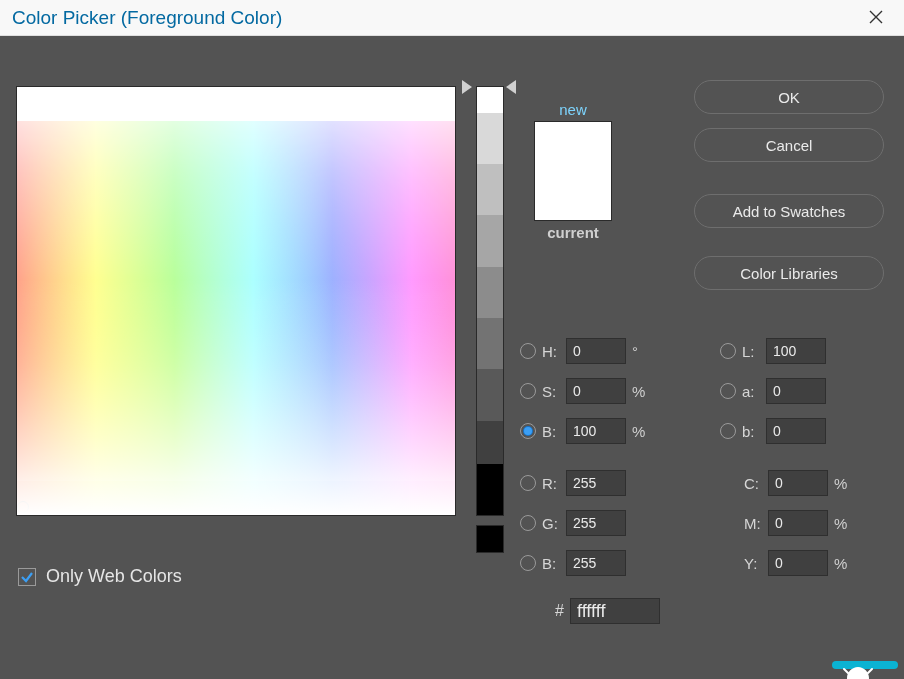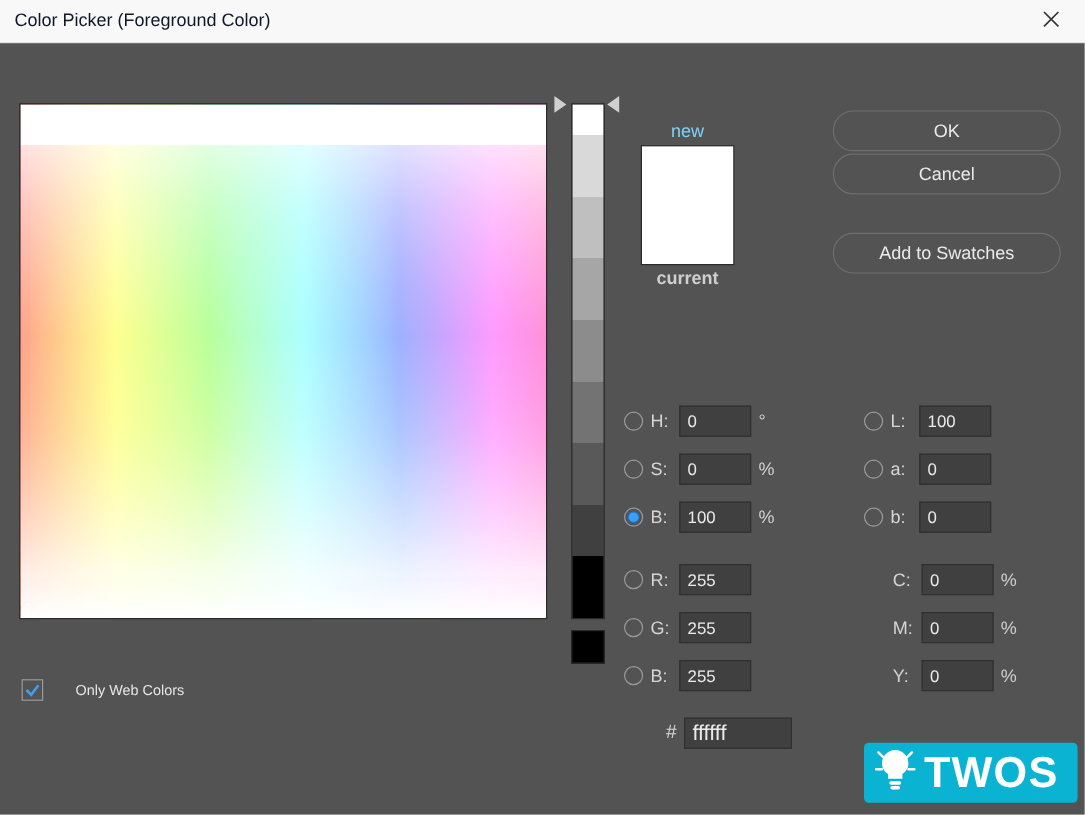--- a/index.html
+++ b/index.html
@@ -15,22 +15,22 @@
   .title-bar {
     height: 36px;
     display: flex;
     align-items: center;
     padding: 0 8px 0 12px;
     background: #f8f8f8;
     border-bottom: 1px solid #e0e0e0;
   }
   .title-bar .title {
     flex: 1;
-    color: #0f172a;
-    font-size: 15px;
+    color: #0369a1;
+    font-size: 19px;
   }
   .title-bar .close {
     width: 40px;
     height: 36px;
     display: flex;
     align-items: center;
     justify-content: center;
     color: #222;
     font-size: 20px;
     font-weight: 300;
@@ -142,21 +142,21 @@
     position:absolute;
     height:34px;
     border:1px solid #6e6e6e;
     border-radius:17px;
     background:#535353;
     color:#eaeaea;
     font-size:15px;
     display:flex; align-items:center; justify-content:center;
     cursor:pointer;
   }
-  .btn-ok     { left:694px; top:56px;  width:190px; }
+  .btn-ok     { left:694px; top:44px;  width:190px; }
   .btn-cancel { left:694px; top:92px;  width:190px; }
   .btn-sw     { left:694px; top:158px; width:190px; }
   .btn-lib    { left:694px; top:220px; width:190px; }
 
   
   .val-row { position:absolute; display:flex; align-items:center; height:30px; }
   .radio {
     width:16px; height:16px;
     border:1px solid #9a9a9a;
     border-radius:50%;
@@ -184,21 +184,21 @@
   .row-b { left:520px; top:380px; } .row-bb{ left:720px; top:380px; }
 
   .row-r  { left:520px; top:432px; } .row-c  { left:744px; top:432px; }
   .row-g  { left:520px; top:472px; } .row-m  { left:744px; top:472px; }
   .row-bv { left:520px; top:512px; } .row-y  { left:744px; top:512px; }
 
   .row-hex{ left:544px; top:560px; }
   .hex-hash { width:20px; text-align:right; margin-right:6px; color:#d6d6d6; font-size:16px;}
   .hex-input { width:90px; height:26px; background:#404040; border:1px solid #2f2f2f; color:#eaeaea; font-size:18px; padding:0 6px;}
 
-  .only-web { position:absolute; left:18px; top:530px; display:flex; align-items:center; color:#e6e6e6; font-size:12px;gap:17px;}
+  .only-web { position:absolute; left:18px; top:530px; display:flex; align-items:center; color:#e6e6e6; font-size:18px;}
   .cb {
     width:18px; height:18px;
     border:1px solid #9a9a9a;
     background:#535353;
     display:flex; align-items:center; justify-content:center;
     margin-right:10px;
   }
   .cb.on svg { display:block; }
   .cb svg { display:none; }
 
@@ -249,20 +249,21 @@
       <div class="swatch-new" style="background: rgb(255, 255, 255);"></div>
       <div class="swatch-cur" style="background: rgb(255, 255, 255);"></div>
     </div>
     <div class="swatch-label-bot">current</div>
   </div>
   <div class="swatch-black"></div>
 
   <div class="btn btn-ok">OK</div>
   <div class="btn btn-sw">Add to Swatches</div>
   <div class="btn btn-cancel">Cancel</div>
+  <div class="btn btn-lib">Color Libraries</div>
 
   <div class="val-row row-h">
     <div class="radio"></div>
     <div class="fld-label">H:</div>
     <input class="fld-input" value="0" style="">
     <div class="unit">°</div>
   </div>
   <div class="val-row row-s">
     <div class="radio"></div>
     <div class="fld-label">S:</div>
@@ -338,16 +339,15 @@
     <span>Only Web Colors</span>
   </div>
 
   <div class="watermark">
     <svg class="bulb" viewBox="0 0 40 40">
       <path d="M20 4c-6 0-11 5-11 11 0 4 2 7 5 9v4h12v-4c3-2 5-5 5-9 0-6-5-11-11-11z" fill="#fff"></path>
       <rect x="15" y="30" width="10" height="3" rx="1.5" fill="#fff"></rect>
       <rect x="16" y="34" width="8" height="3" rx="1.5" fill="#fff"></rect>
       <path d="M6 6l4 4M34 6l-4 4M4 20h5M31 20h5" stroke="#fff" stroke-width="2" stroke-linecap="round"></path>
     </svg>
-    <span>TWOS</span>
   </div>
 
 </div>
 
 </body></html>

